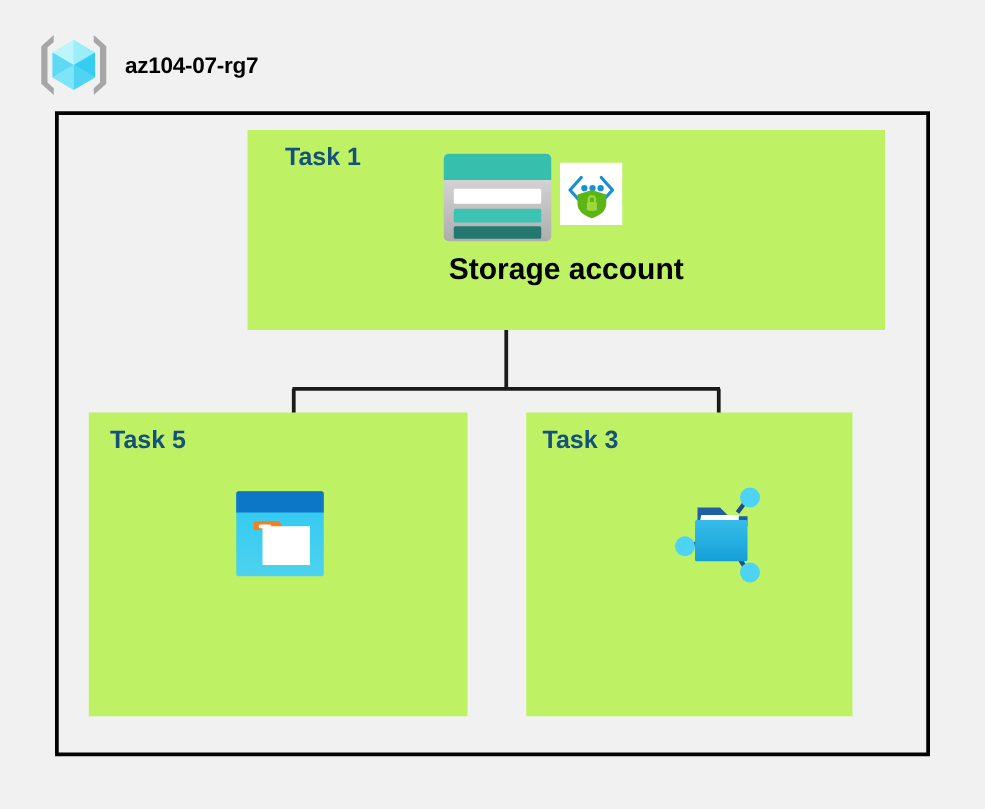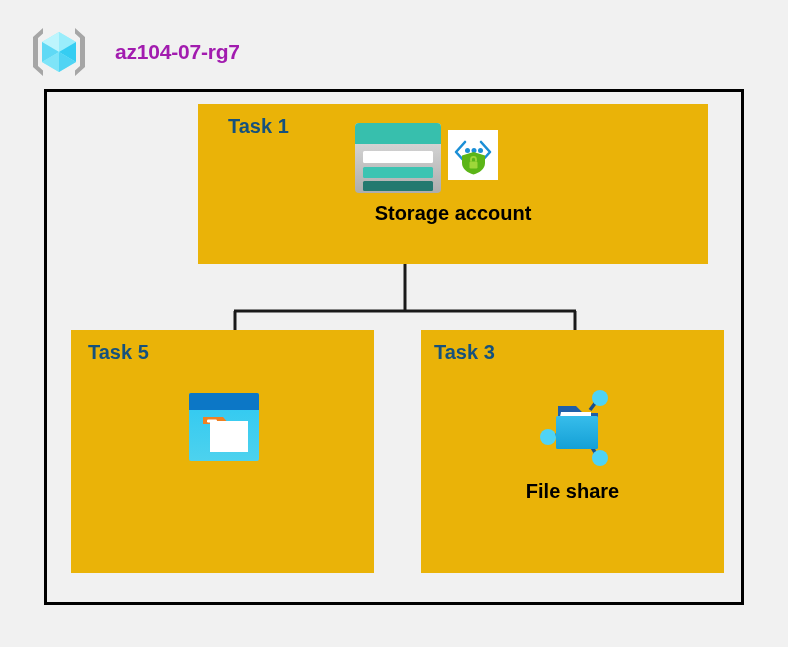--- a/index.html
+++ b/index.html
@@ -31,78 +31,77 @@
     display: flex;
     align-items: center;
     gap: 12px;
   }
   .rg-icon {
     width: 58px;
     height: 56px;
     display: block;
   }
   .rg-title {
-    font-size: 21px;
+    font-size: 18px;
     font-weight: bold;
-    color: #a21caf;
+    color: #000000;
     letter-spacing: -0.2px;
     white-space: nowrap;
-    margin-left: 15px;
   }
 
   
   .outer-frame {
     position: absolute;
     left: 44px;
     top: 89px;
     width: 700px;
     height: 516px;
     border: 3px solid #000000;
     box-sizing: border-box;
   }
 
   
   .panel {
     position: absolute;
-    background: #eab308;
+    background: #bef264;
     box-sizing: border-box;
   }
   .panel-storage {
     left: 198px;
     top: 104px;
     width: 510px;
     height: 160px;
   }
   .panel-blob {
     left: 71px;
     top: 330px;
     width: 303px;
     height: 243px;
   }
   .panel-fileshare {
     left: 421px;
     top: 330px;
-    width: 303px;
+    width: 261px;
     height: 243px;
   }
 
   .task-label {
     position: absolute;
     font-size: 20px;
     font-weight: bold;
     color: #15517d;
     white-space: nowrap;
   }
   .panel-storage .task-label { left: 30px; top: 11px; }
   .panel-blob .task-label { left: 17px; top: 11px; text-align: right; }
   .panel-fileshare .task-label { left: 13px; top: 11px; }
 
   .node-label {
     position: absolute;
-    font-size: 20px;
+    font-size: 24px;
     font-weight: bold;
     color: #000000;
     white-space: nowrap;
     text-align: center;
     left: 0;
     width: 100%;
   }
 
   .icon-wrap {
     position: absolute;
@@ -258,16 +257,15 @@
 
           <rect x="24" y="28" width="42" height="33" rx="1.5" fill="url(#fsFolder)"></rect>
 
           <circle cx="16" cy="49" r="8" fill="#4fd3f5"></circle>
           <circle cx="68" cy="10" r="8" fill="#4fd3f5"></circle>
           <circle cx="68" cy="70" r="8" fill="#4fd3f5"></circle>
         </svg>
       </span>
     </div>
 
-    <span class="node-label" style="top:150px;">File share</span>
   </div>
 
 </div>
 
 </body></html>

